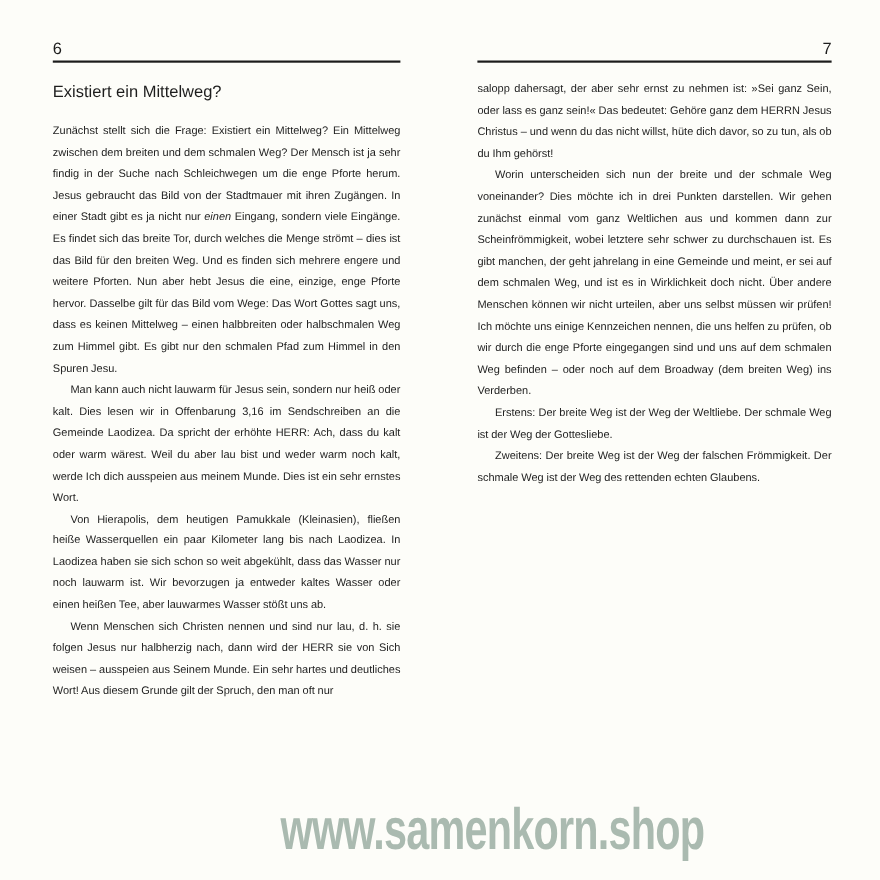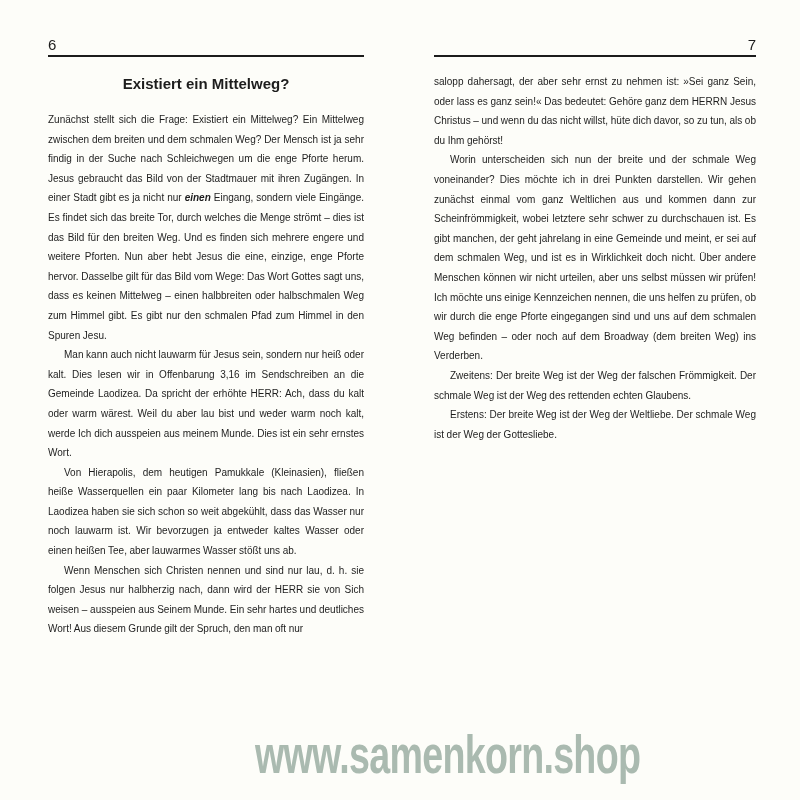--- a/index.html
+++ b/index.html
@@ -33,41 +33,40 @@
 
   .rule {
     height: 2px;
     background: #1c1c1c;
     margin-top: 2px;
   }
 
   .heading {
     margin: 18px 0 10px 0;
     font-size: 15px;
-    font-weight: bold;
+    font-weight: normal;
     line-height: 17px;
-    text-align: center;
   }
 
   .bodytext {
     font-size: 10px;
     line-height: 19.6px;
     text-align: justify;
     hyphens: auto;
     -webkit-hyphens: auto;
     word-spacing: -0.2px;
   }
   .col-left  .bodytext { margin-top: 18px; }
   .col-right .bodytext { margin-top: 15px; }
 
   .bodytext p { margin: 0; }
   .bodytext p.indent { text-indent: 16px; }
 
   .run-i  { }
-  .run-bi { font-style: italic; font-weight: bold; }
+  .run-bi { font-style: italic; font-weight: normal; }
 
   .watermark {
     position: absolute;
     left: 255px;
     top: 726px;
     z-index: 0;
     font-size: 53px;
     font-weight: bold;
     line-height: 1.1;
     letter-spacing: -1px;
@@ -93,20 +92,20 @@
       <p lang="de" class="indent"><span>Wenn Menschen sich Christen nennen und sind nur lau, d. h. sie folgen Jesus nur halbherzig nach, dann wird der HERR sie von Sich weisen – ausspeien aus Seinem Munde. Ein sehr hartes und deutliches Wort! Aus diesem Grunde gilt der Spruch, den man oft nur</span></p>
     </div>
   </div>
 
   <div class="col col-right">
     <div class="pagehead num-right">7</div>
     <div class="rule"></div>
     <div class="bodytext">
       <p lang="de"><span>salopp dahersagt, der aber sehr ernst zu nehmen ist: »Sei ganz Sein, oder lass es ganz sein!« Das bedeutet: Gehöre ganz dem HERRN Jesus Christus – und wenn du das nicht willst, hüte dich davor, so zu tun, als ob du Ihm gehörst!</span></p>
       <p lang="de" class="indent"><span>Worin unterscheiden sich nun der breite und der schmale Weg voneinander? Dies möchte ich in drei Punkten darstellen. Wir gehen zunächst einmal vom ganz Weltlichen aus und kommen dann zur Scheinfrömmigkeit, wobei letztere sehr schwer zu durchschauen ist. Es gibt manchen, der geht jahrelang in eine Gemeinde und meint, er sei auf dem schmalen Weg, und ist es in Wirklichkeit doch nicht. Über andere Menschen können wir nicht urteilen, aber uns selbst müssen wir prüfen! Ich möchte uns einige Kennzeichen nennen, die uns helfen zu prüfen, ob wir durch die enge Pforte eingegangen sind und uns auf dem schmalen Weg befinden – oder noch auf dem Broadway (dem breiten Weg) ins Verderben.</span></p>
+      <p lang="de" class="indent"><span>Erstens: Der breite Weg ist der Weg der Weltliebe. Der schmale Weg ist der Weg der Gottesliebe.</span></p>
       <p lang="de" class="indent"><span>Zweitens: Der breite Weg ist der Weg der falschen Frömmigkeit. Der schmale Weg ist der Weg des rettenden echten Glaubens.</span></p>
-      <p lang="de" class="indent"><span>Erstens: Der breite Weg ist der Weg der Weltliebe. Der schmale Weg ist der Weg der Gottesliebe.</span></p>
     </div>
   </div>
 
   <div class="watermark" style="color: rgb(164, 181, 170);">www.samenkorn.shop</div>
 
 </div>
 
 </body></html>

